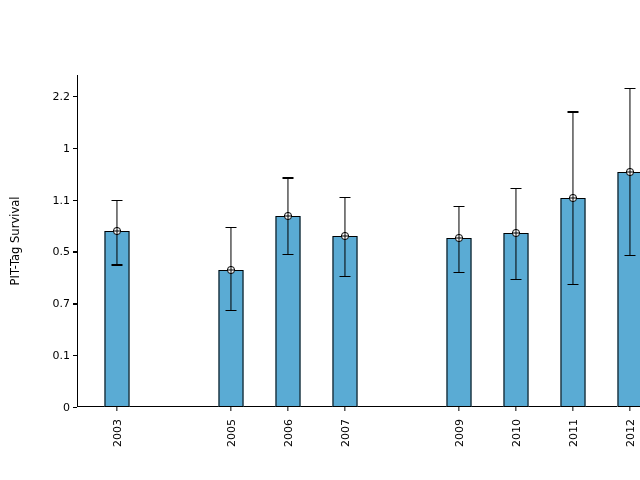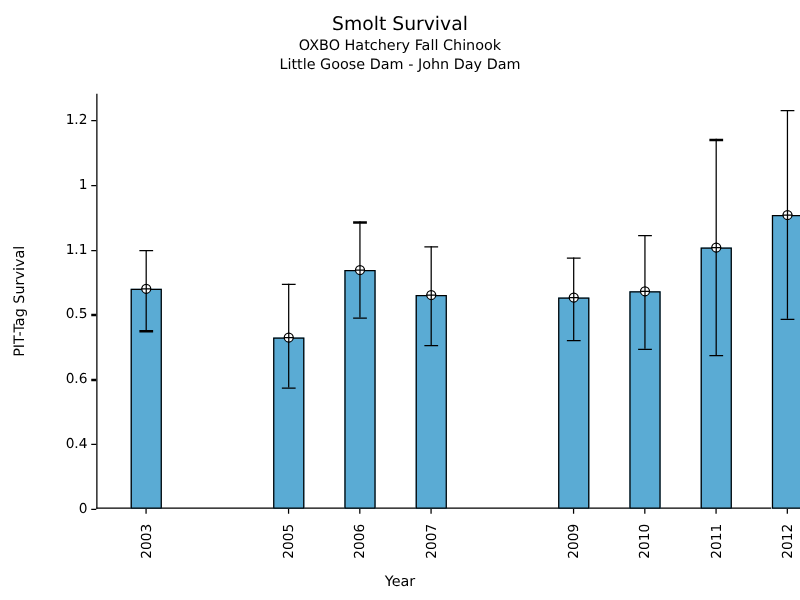--- a/index.html
+++ b/index.html
@@ -161,57 +161,52 @@
     transform-origin: 0 0;
     transform: rotate(-90deg) translate(-50%, 0);
     white-space: nowrap;
   }
 </style>
 </head>
 <body>
 
 <div id="figure">
 
-  <div id="title-block">
-    <div id="chart-title">Smolt Survival</div>
-    <div id="chart-subtitle-1">OXBO Hatchery Fall Chinook</div>
-    <div id="chart-subtitle-2">Little Goose Dam - John Day Dam</div>
-  </div>
 
   <div id="plot">
     <div class="spine-y"></div>
     <div class="spine-x"></div>
     <div id="yticks">
         <div class="ytick-wrap" style="top: 332px;">
           <div class="ytick" style="top: 0px;"></div>
           <div class="ytick-label">0</div>
         </div>
         <div class="ytick-wrap" style="top: 280.125px;">
           <div class="ytick" style="top: 0px;"></div>
-          <div class="ytick-label">0.4</div>
+          <div class="ytick-label">0.1</div>
         </div>
         <div class="ytick-wrap" style="top: 228.25px;">
           <div class="ytick" style="top: 0px;"></div>
-          <div class="ytick-label">0.6</div>
+          <div class="ytick-label">0.7</div>
         </div>
         <div class="ytick-wrap" style="top: 176.375px;">
           <div class="ytick" style="top: 0px;"></div>
           <div class="ytick-label">0.5</div>
         </div>
         <div class="ytick-wrap" style="top: 124.5px;">
           <div class="ytick" style="top: 0px;"></div>
           <div class="ytick-label">1.1</div>
         </div>
         <div class="ytick-wrap" style="top: 72.625px;">
           <div class="ytick" style="top: 0px;"></div>
           <div class="ytick-label">1</div>
         </div>
         <div class="ytick-wrap" style="top: 20.75px;">
           <div class="ytick" style="top: 0px;"></div>
-          <div class="ytick-label">1.2</div>
+          <div class="ytick-label">2.2</div>
         </div>
       </div>
     <div id="xticks">
         <div class="xtick" style="left: 40px;"></div>
         <div class="xtick-label" style="left: 40px;">2003</div>
         <div class="xtick" style="left: 154px;"></div>
         <div class="xtick-label" style="left: 154px;">2005</div>
         <div class="xtick" style="left: 211px;"></div>
         <div class="xtick-label" style="left: 211px;">2006</div>
         <div class="xtick" style="left: 268px;"></div>
@@ -310,16 +305,15 @@
         <div class="marker" style="left: 553px; top: 97.2656px;">
           <svg width="9" height="9" viewBox="0 0 9 9">
             <circle cx="4.5" cy="4.5" r="3.6" fill="#ffffff" stroke="#000000" stroke-width="1"></circle>
             <line x1="4.5" y1="0.6" x2="4.5" y2="8.4" stroke="#000000" stroke-width="1"></line>
             <line x1="0.6" y1="4.5" x2="8.4" y2="4.5" stroke="#000000" stroke-width="1"></line>
           </svg>
         </div>
       </div>
   </div>
 
-  <div id="xlabel">Year</div>
   <div id="ylabel">PIT-Tag Survival</div>
 
 </div>
 
 </body></html>

